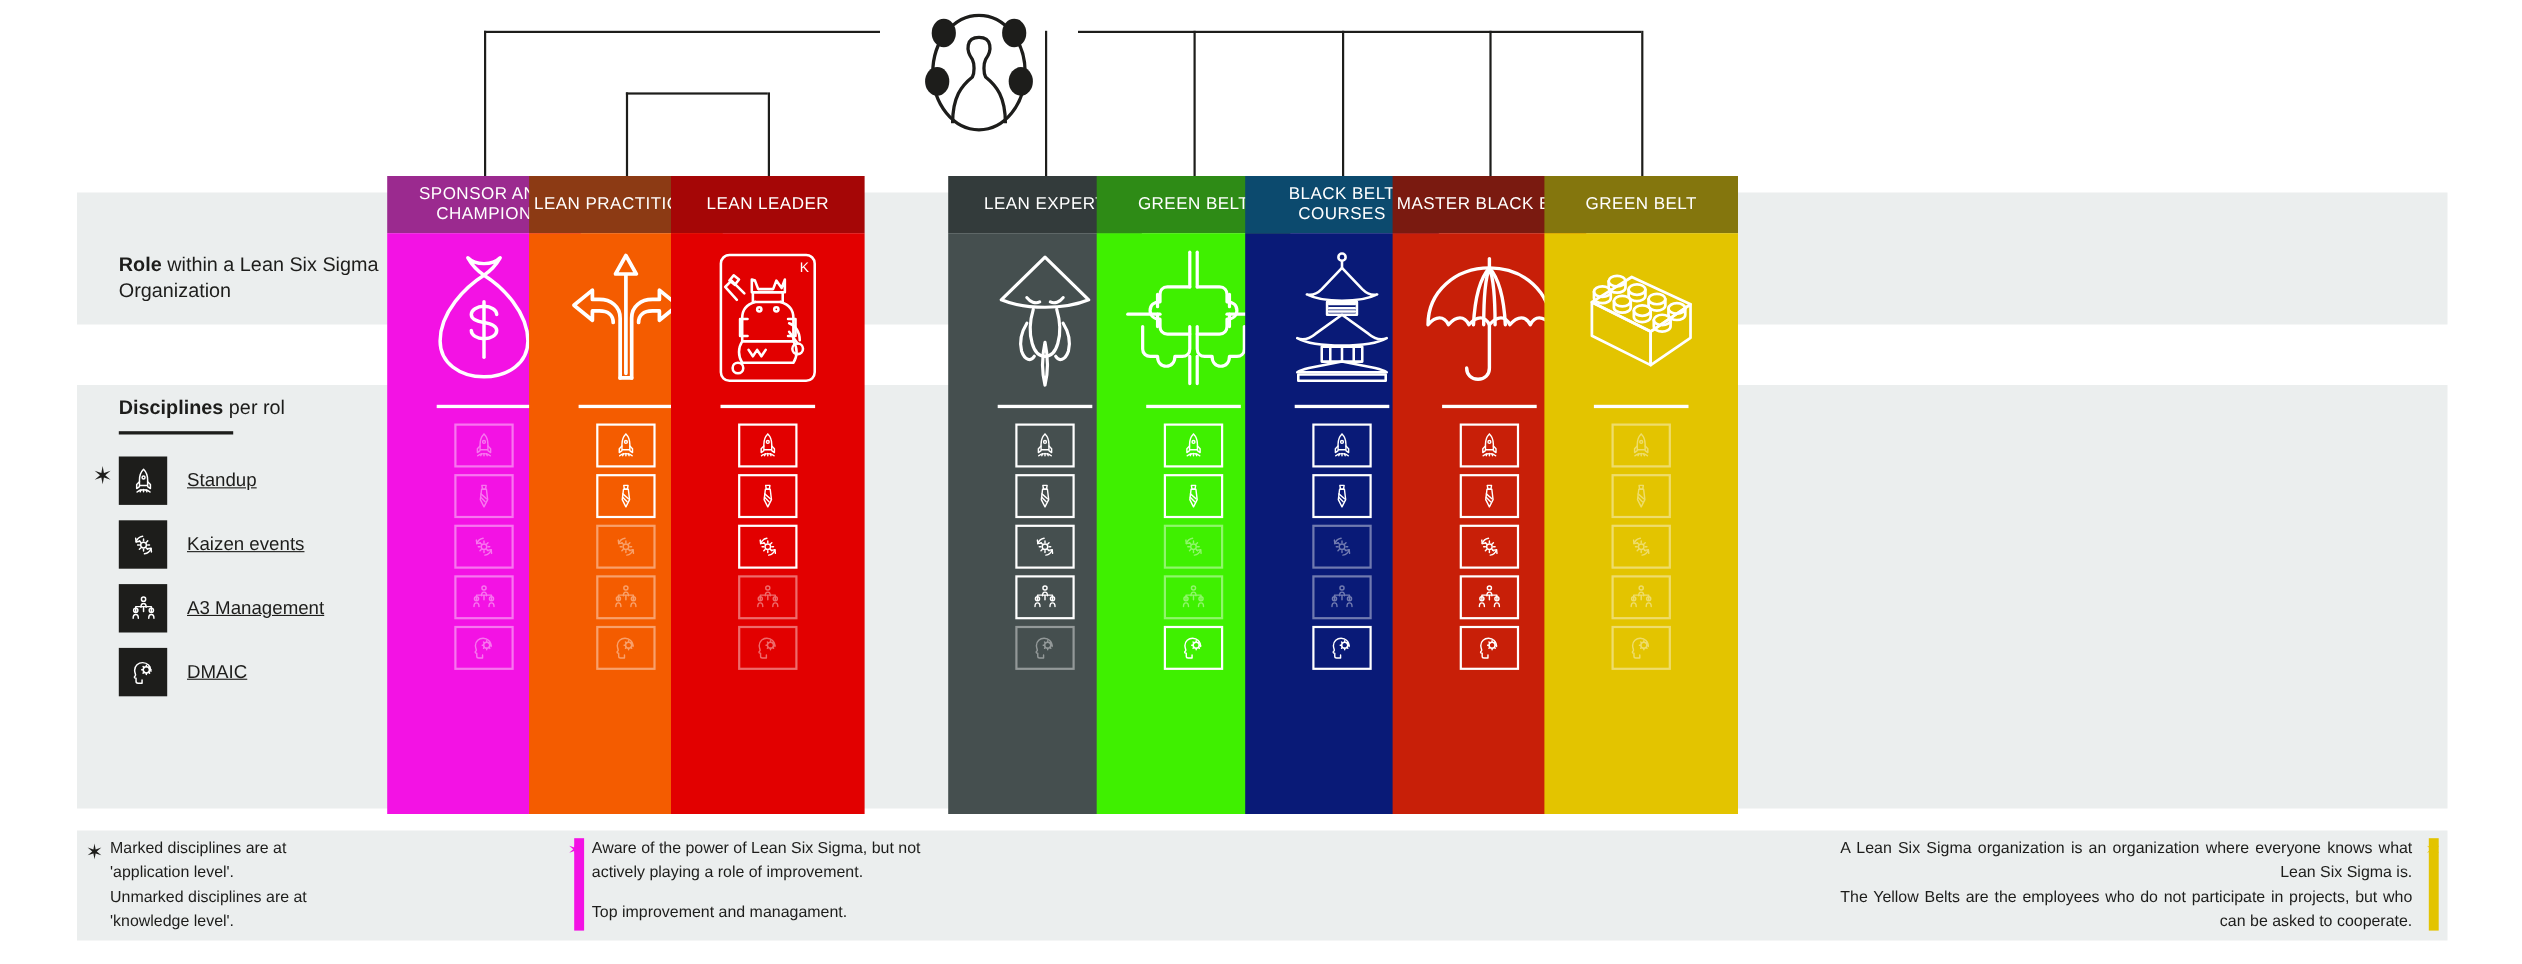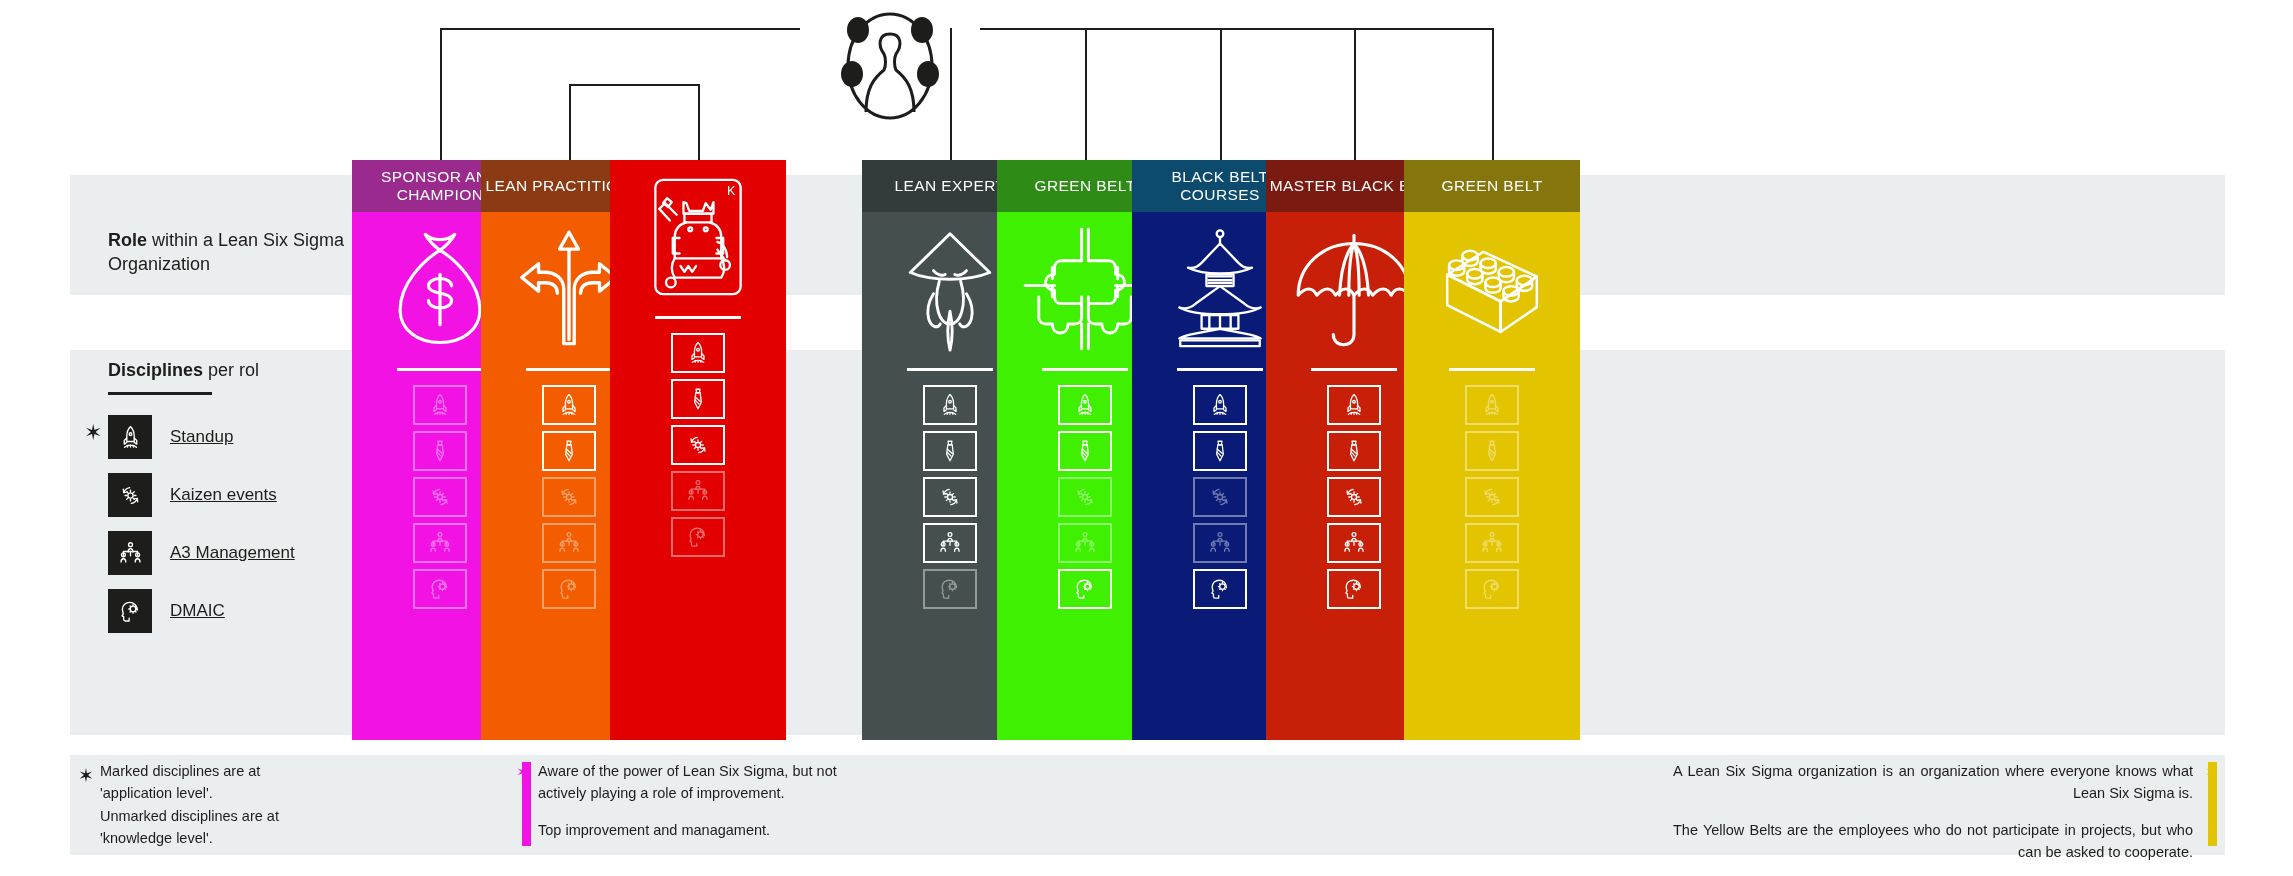--- a/index.html
+++ b/index.html
@@ -75,21 +75,21 @@
 
   #foot-mid{ left:538px; width:300px; }
   .mid-bar{ position:absolute; left:522px; top:762px; width:9px; height:84px; background:#f312e4; }
   #foot-mid .st{ position:absolute; left:-22px; top:0px; color:#f312e4; font-size:17px; }
   #foot-mid p{ position:relative; }
   #foot-mid p+p{ margin-top:14px; }
 
   #foot-right{ right:100px; width:520px; text-align:justify; text-align-last:right; }
   .right-bar{ position:absolute; right:76px; top:762px; width:9px; height:84px; background:#e3c400; }
   #foot-right .st{ position:absolute; right:-26px; top:0px; color:#e3c400; font-size:17px; }
-  #foot-right p+p{ margin-top:14px; }
+  #foot-right p+p{ }
 </style>
 </head>
 <body>
 
 <div id="stage">
 
   <div class="band band-role"></div>
   <div class="band band-disc"></div>
   <div class="band band-foot"></div>
 
@@ -299,20 +299,23 @@
               <svg viewBox="0 0 32 32" fill="none" stroke="currentColor" stroke-width="1.6" stroke-linecap="round" stroke-linejoin="round">
                 <path d="M24 14.4c0-5.4-4-9.2-9-9.2-4.6 0-8.6 3.4-8.6 8.2 0 2.6 1 4 1 5.2 0 1-1.3 1.4-1.3 2.3 0 .8.9 1 1.8 1v3.4c0 1.2.8 2 2 2h4.5v-3.3"></path>
                 <circle cx="19" cy="13" r="3.4"></circle>
                 <path d="M19 8v1.6M19 16.4V18M14 13h1.6M22.4 13H24M15.5 9.5l1.1 1.1M21.4 15.4l1.1 1.1M22.5 9.5l-1.1 1.1M16.6 15.4l-1.1 1.1"></path>
               </svg>
             </div>
           </div>
      </div>
       </div>
       <div class="col" style="left: 610px;">
+        <div class="col-head" style="background:#a50606">
+       <span>LEAN LEADER</span>
+     </div>
      <div class="col-body" style="background:#e20000">
        <div class="role-icon" style="color:#fff">
             <svg viewBox="0 0 100 130" fill="none" stroke="currentColor" stroke-width="2.4" stroke-linejoin="round" stroke-linecap="round">
               <rect x="6" y="6" width="88" height="118" rx="8"></rect>
               <text x="80" y="22" font-size="13" fill="currentColor" stroke="none" font-family="Liberation Sans, sans-serif">K</text>
               <path d="M38 30l3 8h14l3-8 5 7 3-8v12H35V29z"></path>
               <path d="M36 41h28v9H36z"></path>
               <path d="M38 50c-7 2-12 7-12 15v22h48V65c0-8-5-13-12-15"></path>
               <path d="M31 66h-7v16h7M69 66h7v16h-7"></path>
               <circle cx="42" cy="57" r="2"></circle>

